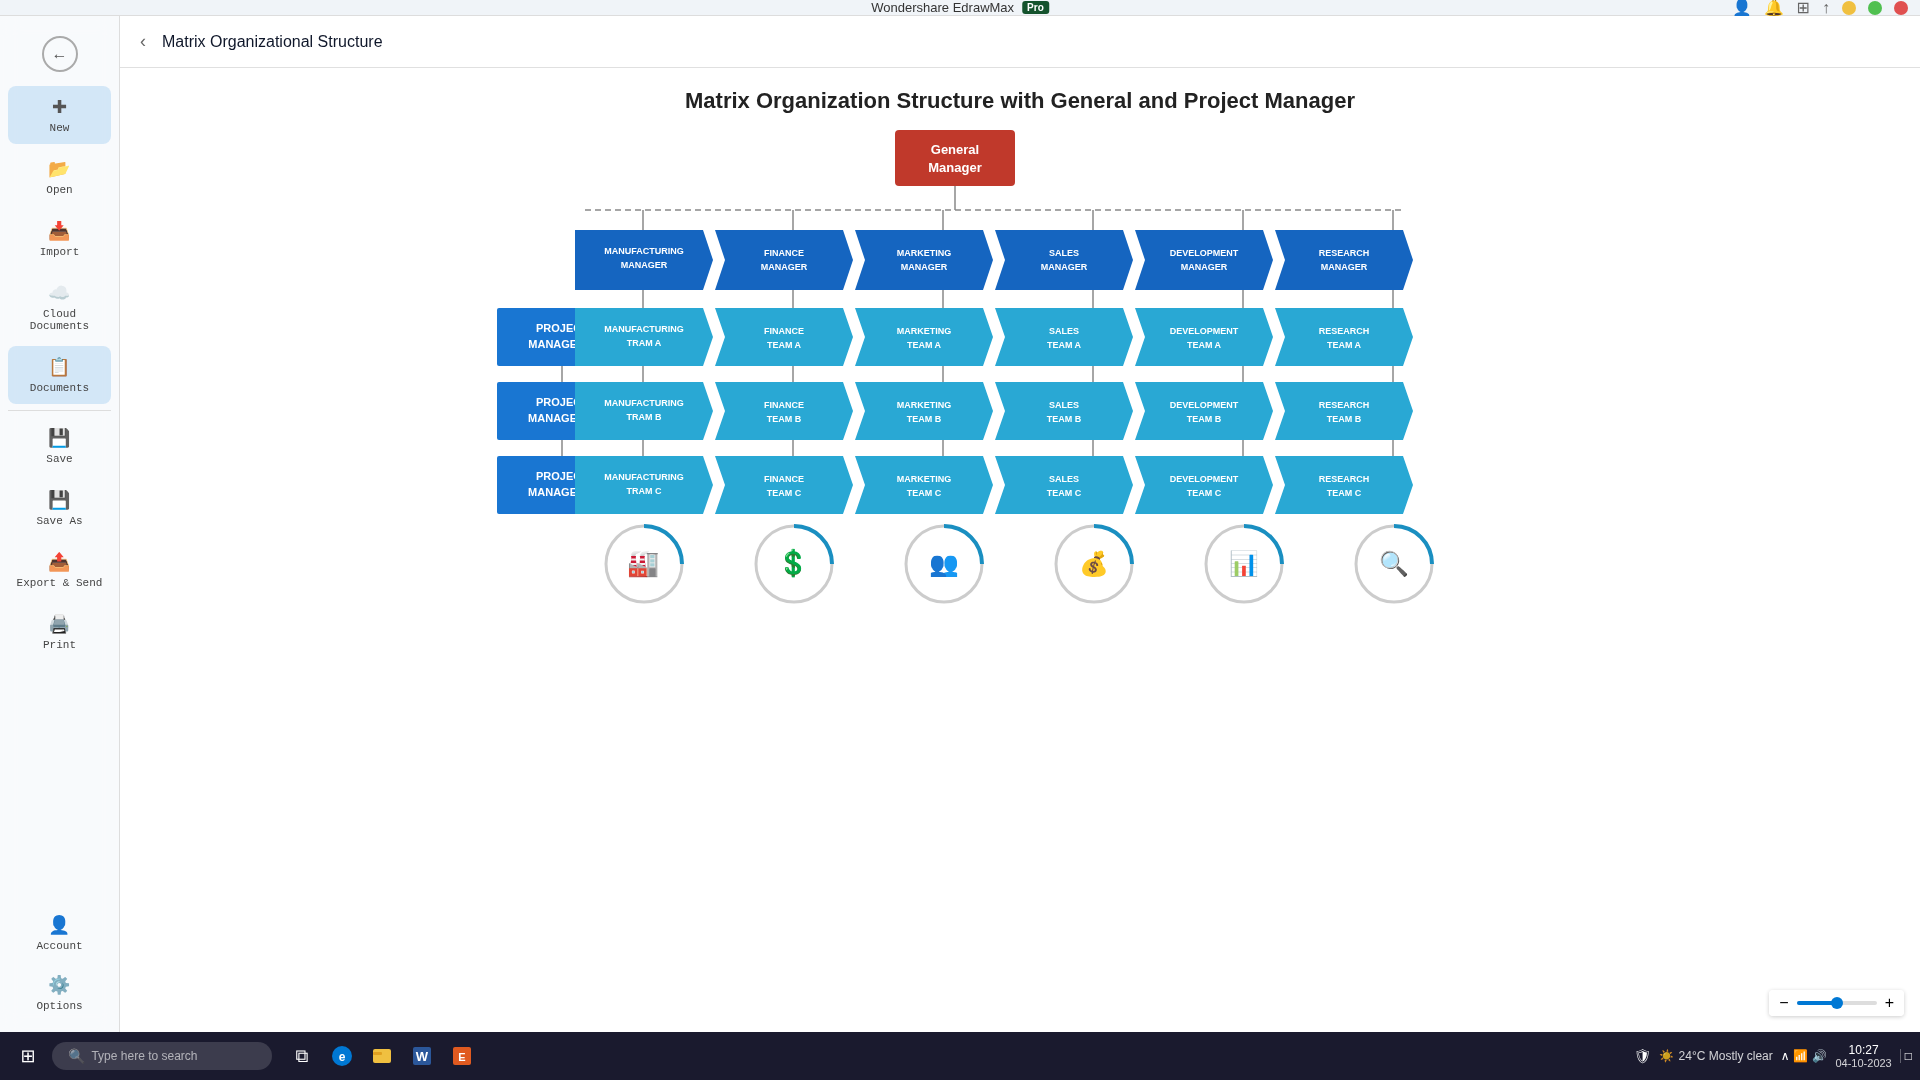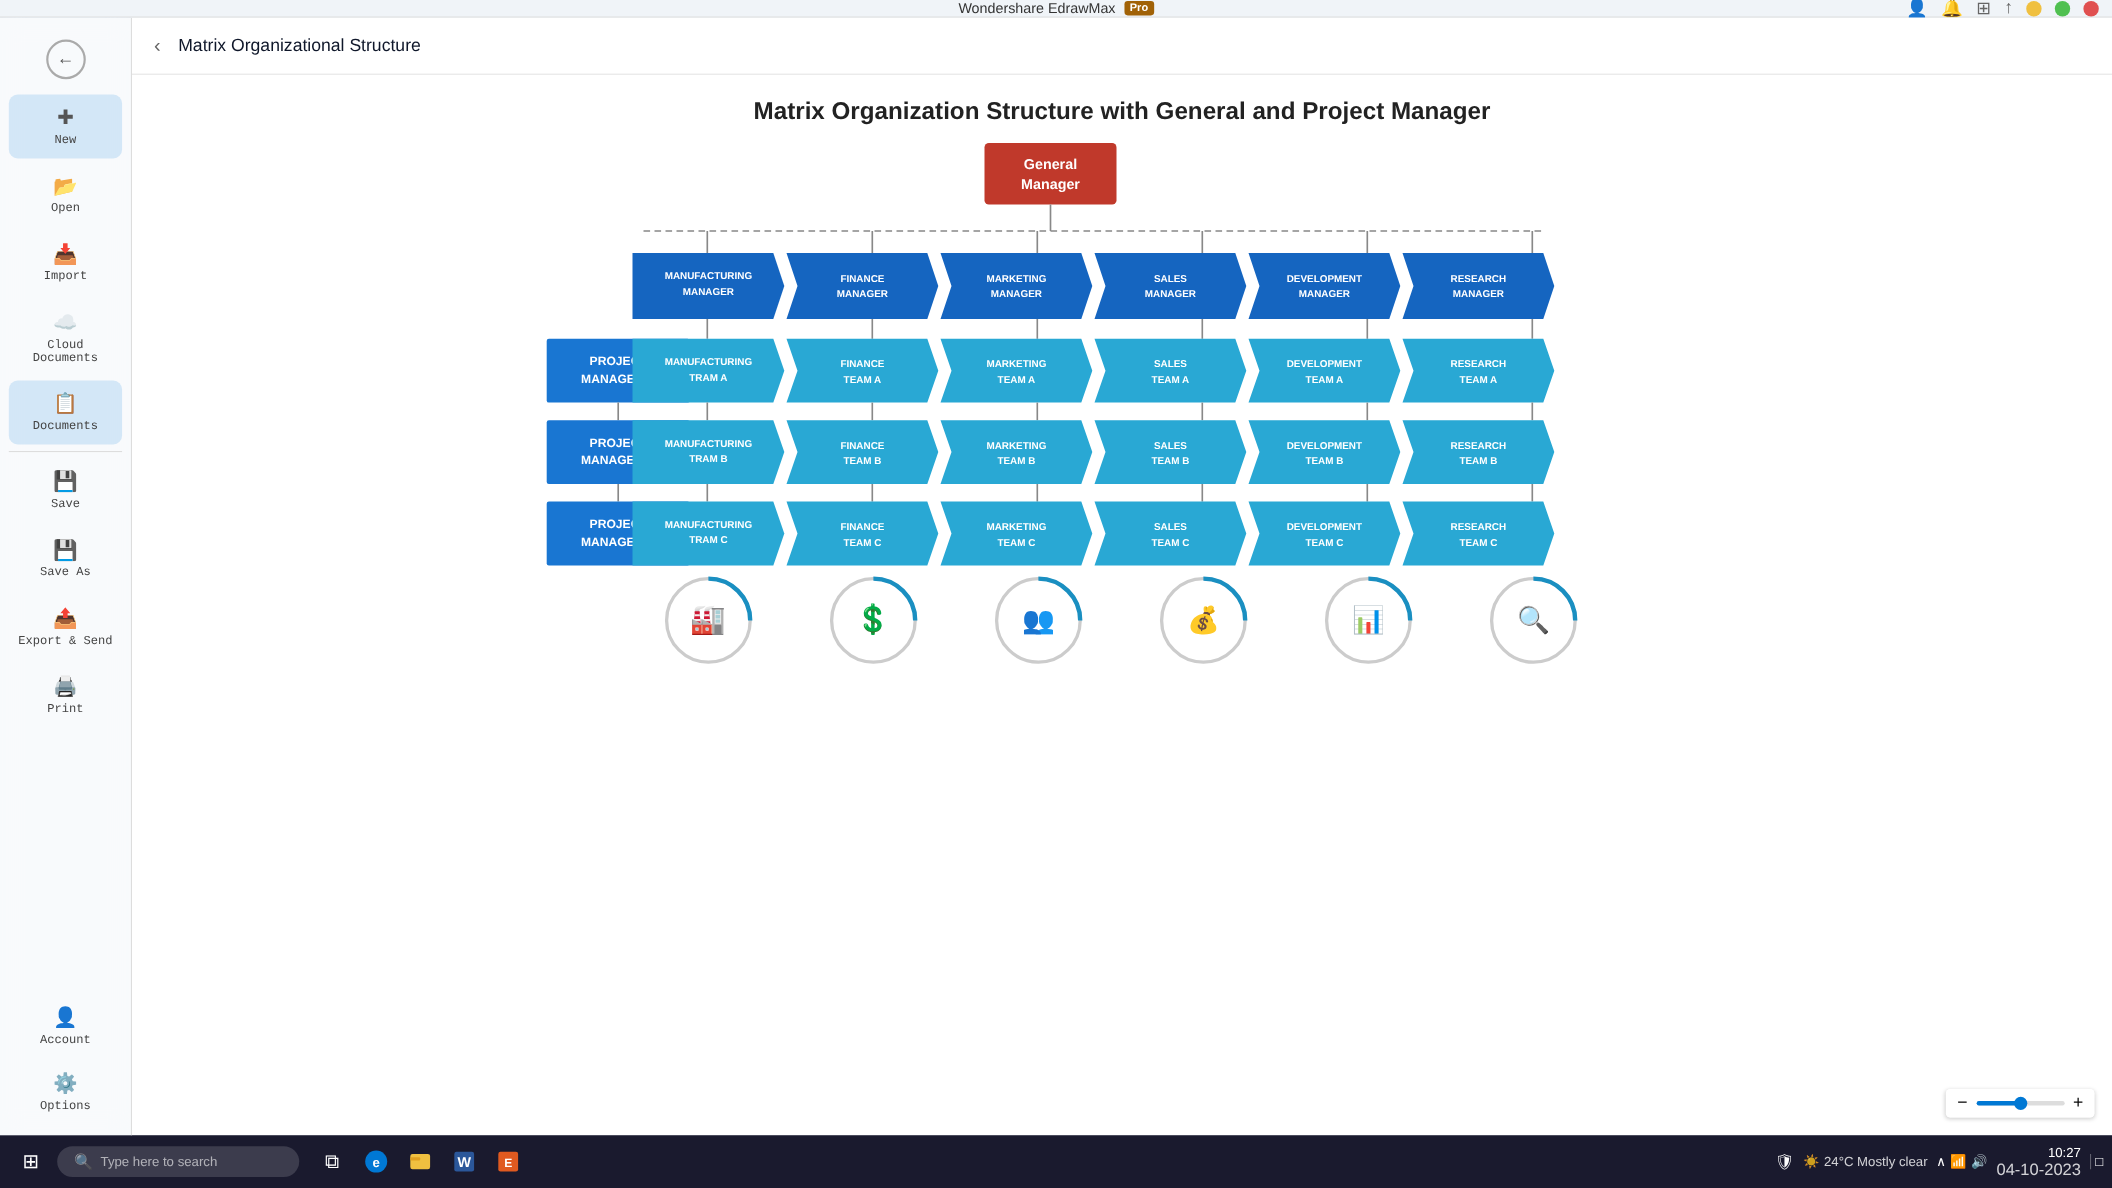--- a/index.html
+++ b/index.html
@@ -20,21 +20,21 @@
       position: absolute;
       left: 50%;
       transform: translateX(-50%);
       display: flex;
       align-items: center;
       gap: 8px;
       font-size: 13px;
       color: #333;
     }
     .titlebar-badge {
-      background: #a16207;
+      background: #14532d;
       color: white;
       font-size: 10px;
       padding: 1px 5px;
       border-radius: 3px;
       font-weight: bold;
     }
     .titlebar-btn {
       width: 14px;
       height: 14px;
       border-radius: 50%;
@@ -222,21 +222,21 @@
     }
     .taskbar-right {
       margin-left: auto;
       display: flex;
       align-items: center;
       gap: 8px;
       color: white;
       font-size: 12px;
     }
     .taskbar-time {
-      text-align: right;
+      text-align: center;
     }
     .taskbar-weather {
       display: flex;
       align-items: center;
       gap: 4px;
       font-size: 12px;
       color: rgba(255,255,255,0.8);
     }
 
     
@@ -563,17 +563,17 @@
       <span>☀️</span>
       <span>24°C  Mostly clear</span>
     </div>
     <div style="display:flex;align-items:center;gap:4px;">
       <span>∧</span>
       <span>📶</span>
       <span>🔊</span>
     </div>
     <div class="taskbar-time">
       <div style="font-size:12px;">10:27</div>
-      <div style="font-size:15px;opacity:0.8;">04-10-2023</div>
+      <div style="font-size:11px;opacity:0.8;">04-10-2023</div>
     </div>
     <span style="font-size:12px;border-left:1px solid rgba(255,255,255,0.3);padding-left:4px;">□</span>
   </div>
 </div>
 
 </body></html>

